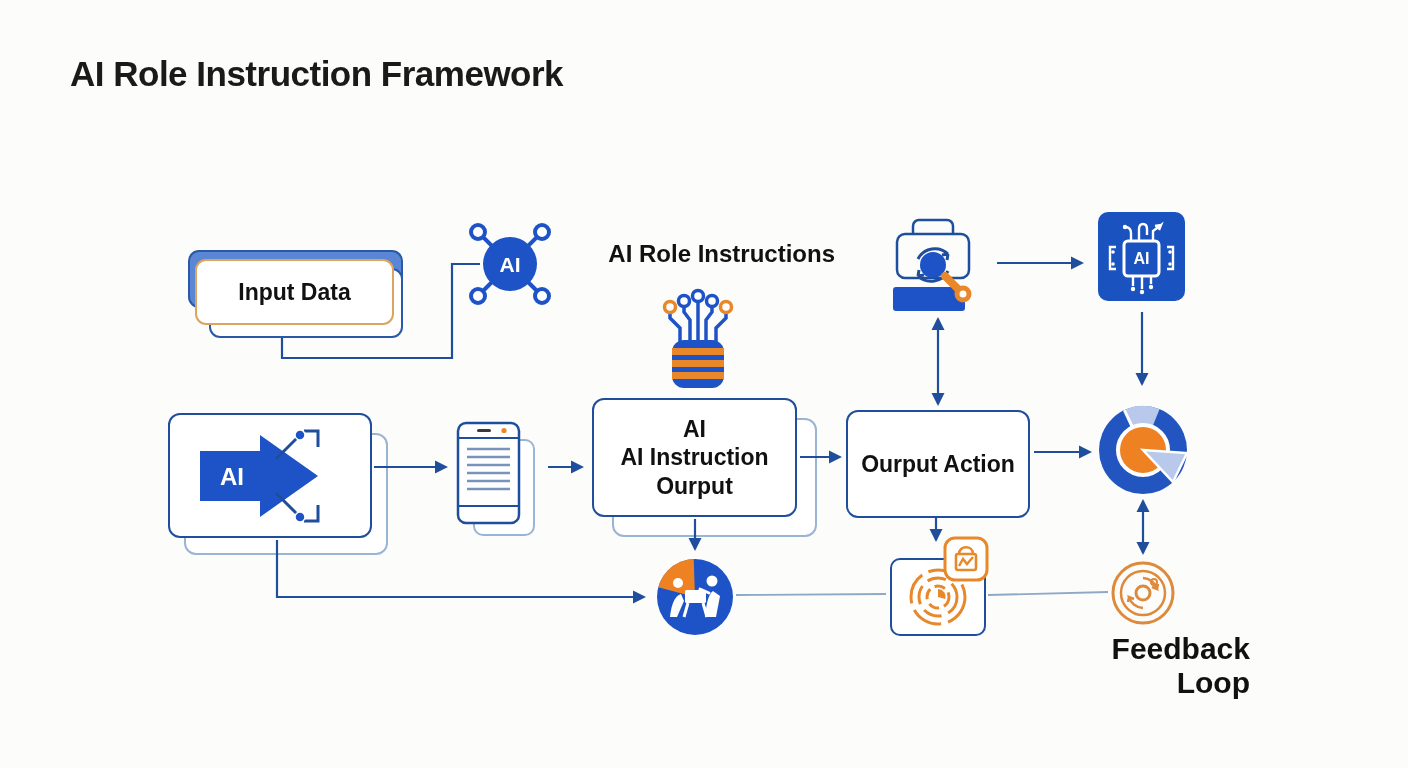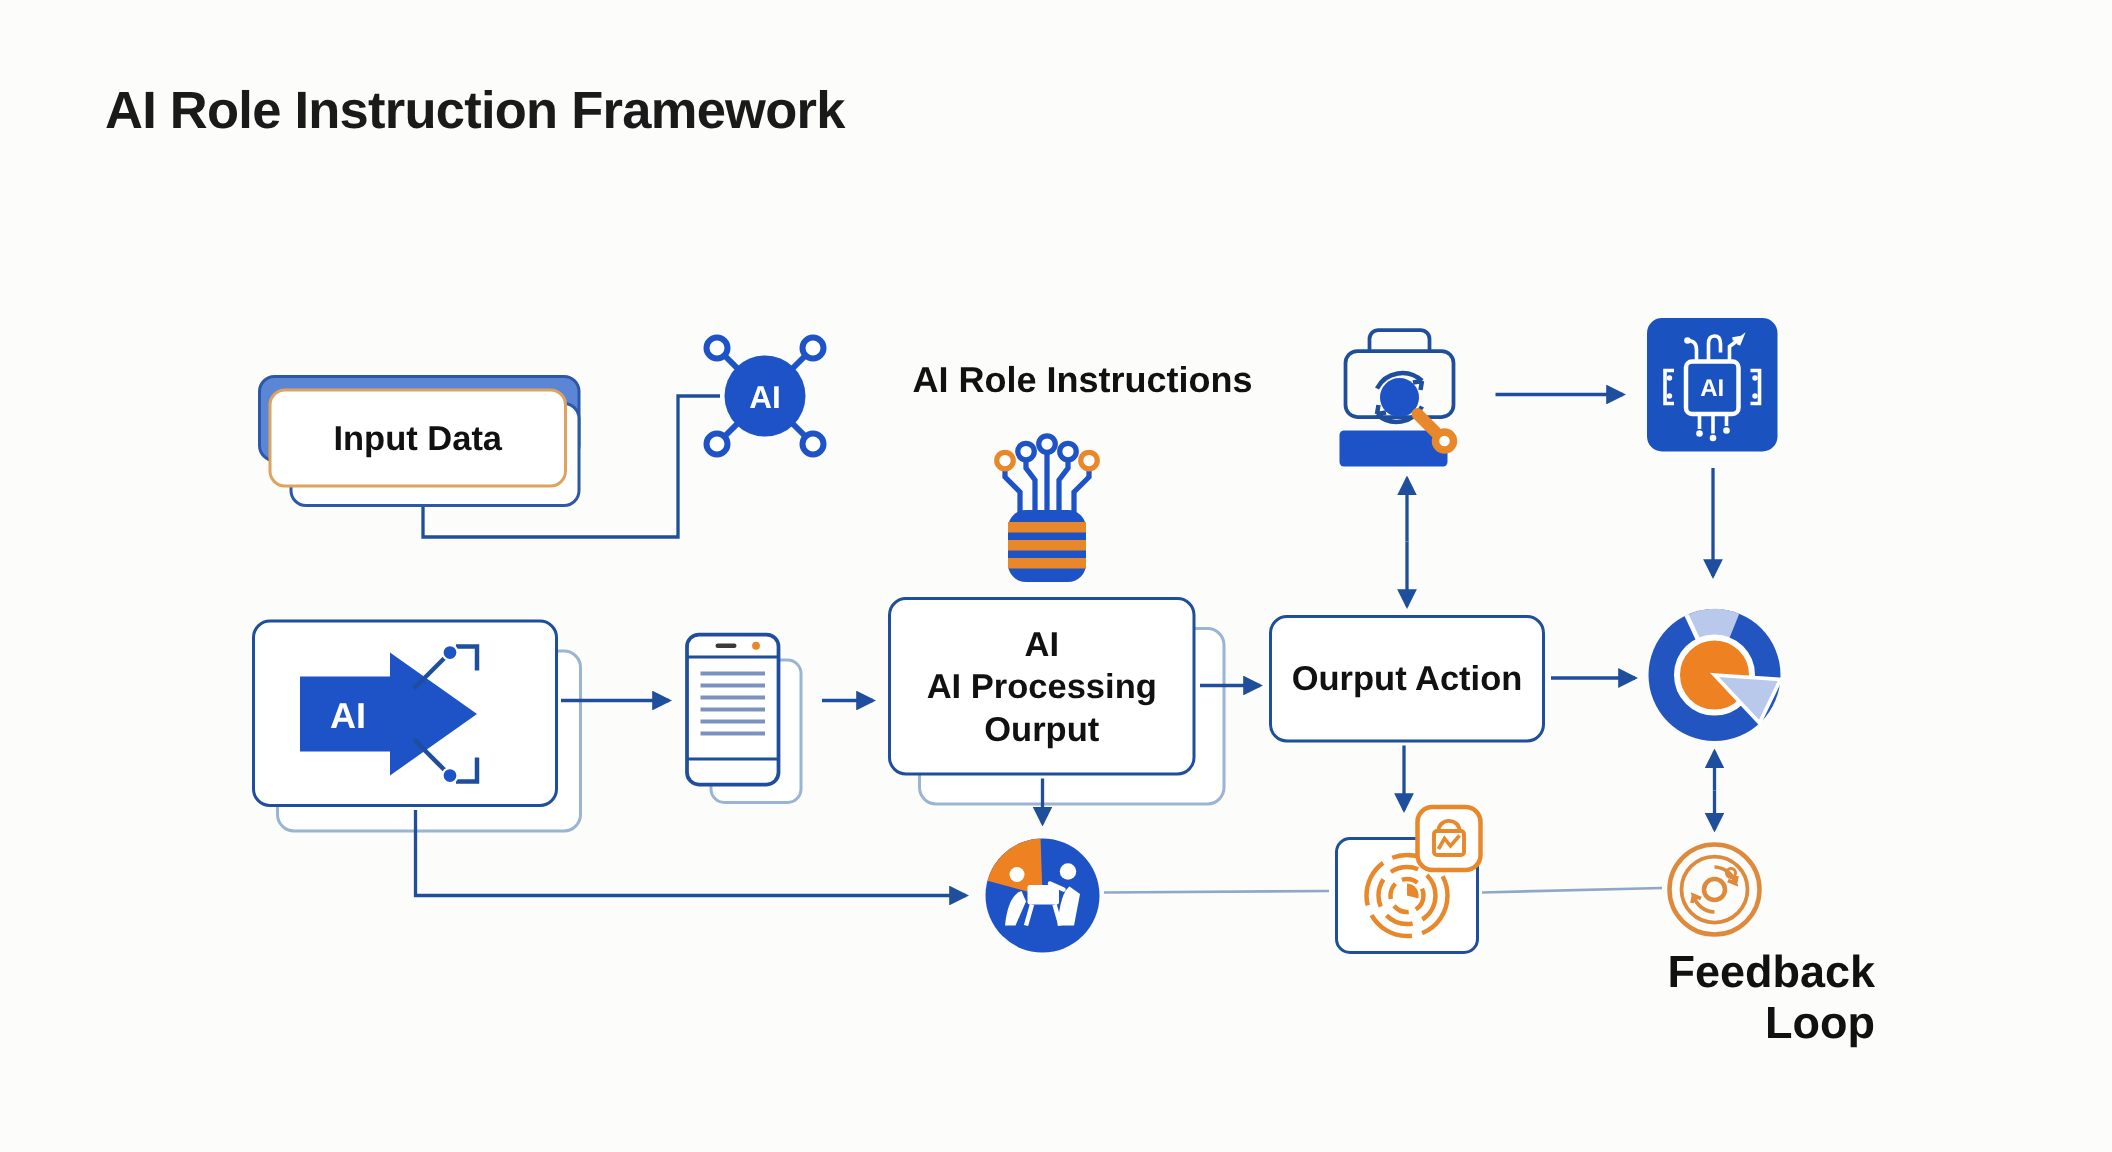--- a/index.html
+++ b/index.html
@@ -7,21 +7,21 @@
     width:1408px;height:768px;position:relative;overflow:hidden;
     background:#fcfcfb;
     font-family:"Liberation Sans","DejaVu Sans",sans-serif;
     color:#1b1b1b;
   }
   .abs{position:absolute;text-align:center;}
   .title{
     left:70px;top:54px;font-size:35px;font-weight:800;letter-spacing:-0.5px;color:#1a1a1a;
   }
   .panel{
-    position:absolute;border-radius:11px;background:#ffffff;box-sizing:border-box;
+    position:absolute;border-radius:11px;background:#ffffff;box-sizing:border-box;margin-left:16px;
   }
   .box-label{
     font-size:23px;font-weight:700;color:#111;
     display:flex;align-items:center;justify-content:center;width:100%;height:100%;
     text-align:center;line-height:1.22;
   }
   .node-box{
     position:absolute;background:#fff;border:2.5px solid #1f4e9c;border-radius:12px;
     box-sizing:border-box;display:flex;align-items:center;justify-content:center;z-index:3;
   }
@@ -143,26 +143,26 @@
     <line x1="15" y1="63" x2="58" y2="63"></line>
     <line x1="15" y1="71" x2="58" y2="71"></line>
   </g>
   <line x1="6" y1="88" x2="67" y2="88" stroke="#1f4e9c" stroke-width="2"></line>
 </svg>
 
 <div class="shadow-box" style="left:612px;top:418px;width:205px;height:119px;"></div>
 <div class="node-box" style="left:592px;top:398px;width:205px;height:119px;flex-direction:column;">
   <div class="box-label" style="height:auto;flex-direction:column;">
     <span>AI</span>
-    <span>AI Processing</span>
+    <span>AI Instruction</span>
     <span>Ourput</span>
   </div>
 </div>
 
-<div class="node-box" style="left:846px;top:410px;width:184px;height:85px;">
+<div class="node-box" style="left:846px;top:410px;width:184px;height:108px;">
   <div class="box-label">Ourput Action</div>
 </div>
 
 <svg class="icon" style="left:885px;top:212px;" width="100" height="104" viewBox="0 0 100 104">
   <rect x="28" y="8" width="40" height="28" rx="6" fill="none" stroke="#1f4e9c" stroke-width="2.5"></rect>
   <rect x="12" y="22" width="72" height="44" rx="8" fill="#fcfcfb" stroke="#1f4e9c" stroke-width="2.5"></rect>
   <rect x="8" y="75" width="72" height="24" rx="3" fill="#1d53c6"></rect>
   <circle cx="48" cy="53" r="13" fill="#1d53c6"></circle>
   <path d="M33,47 A19,19 0 0 1 63,42" fill="none" stroke="#1f4e9c" stroke-width="3"></path>
   <path d="M63,59 A19,19 0 0 1 33,64" fill="none" stroke="#1f4e9c" stroke-width="3"></path>

